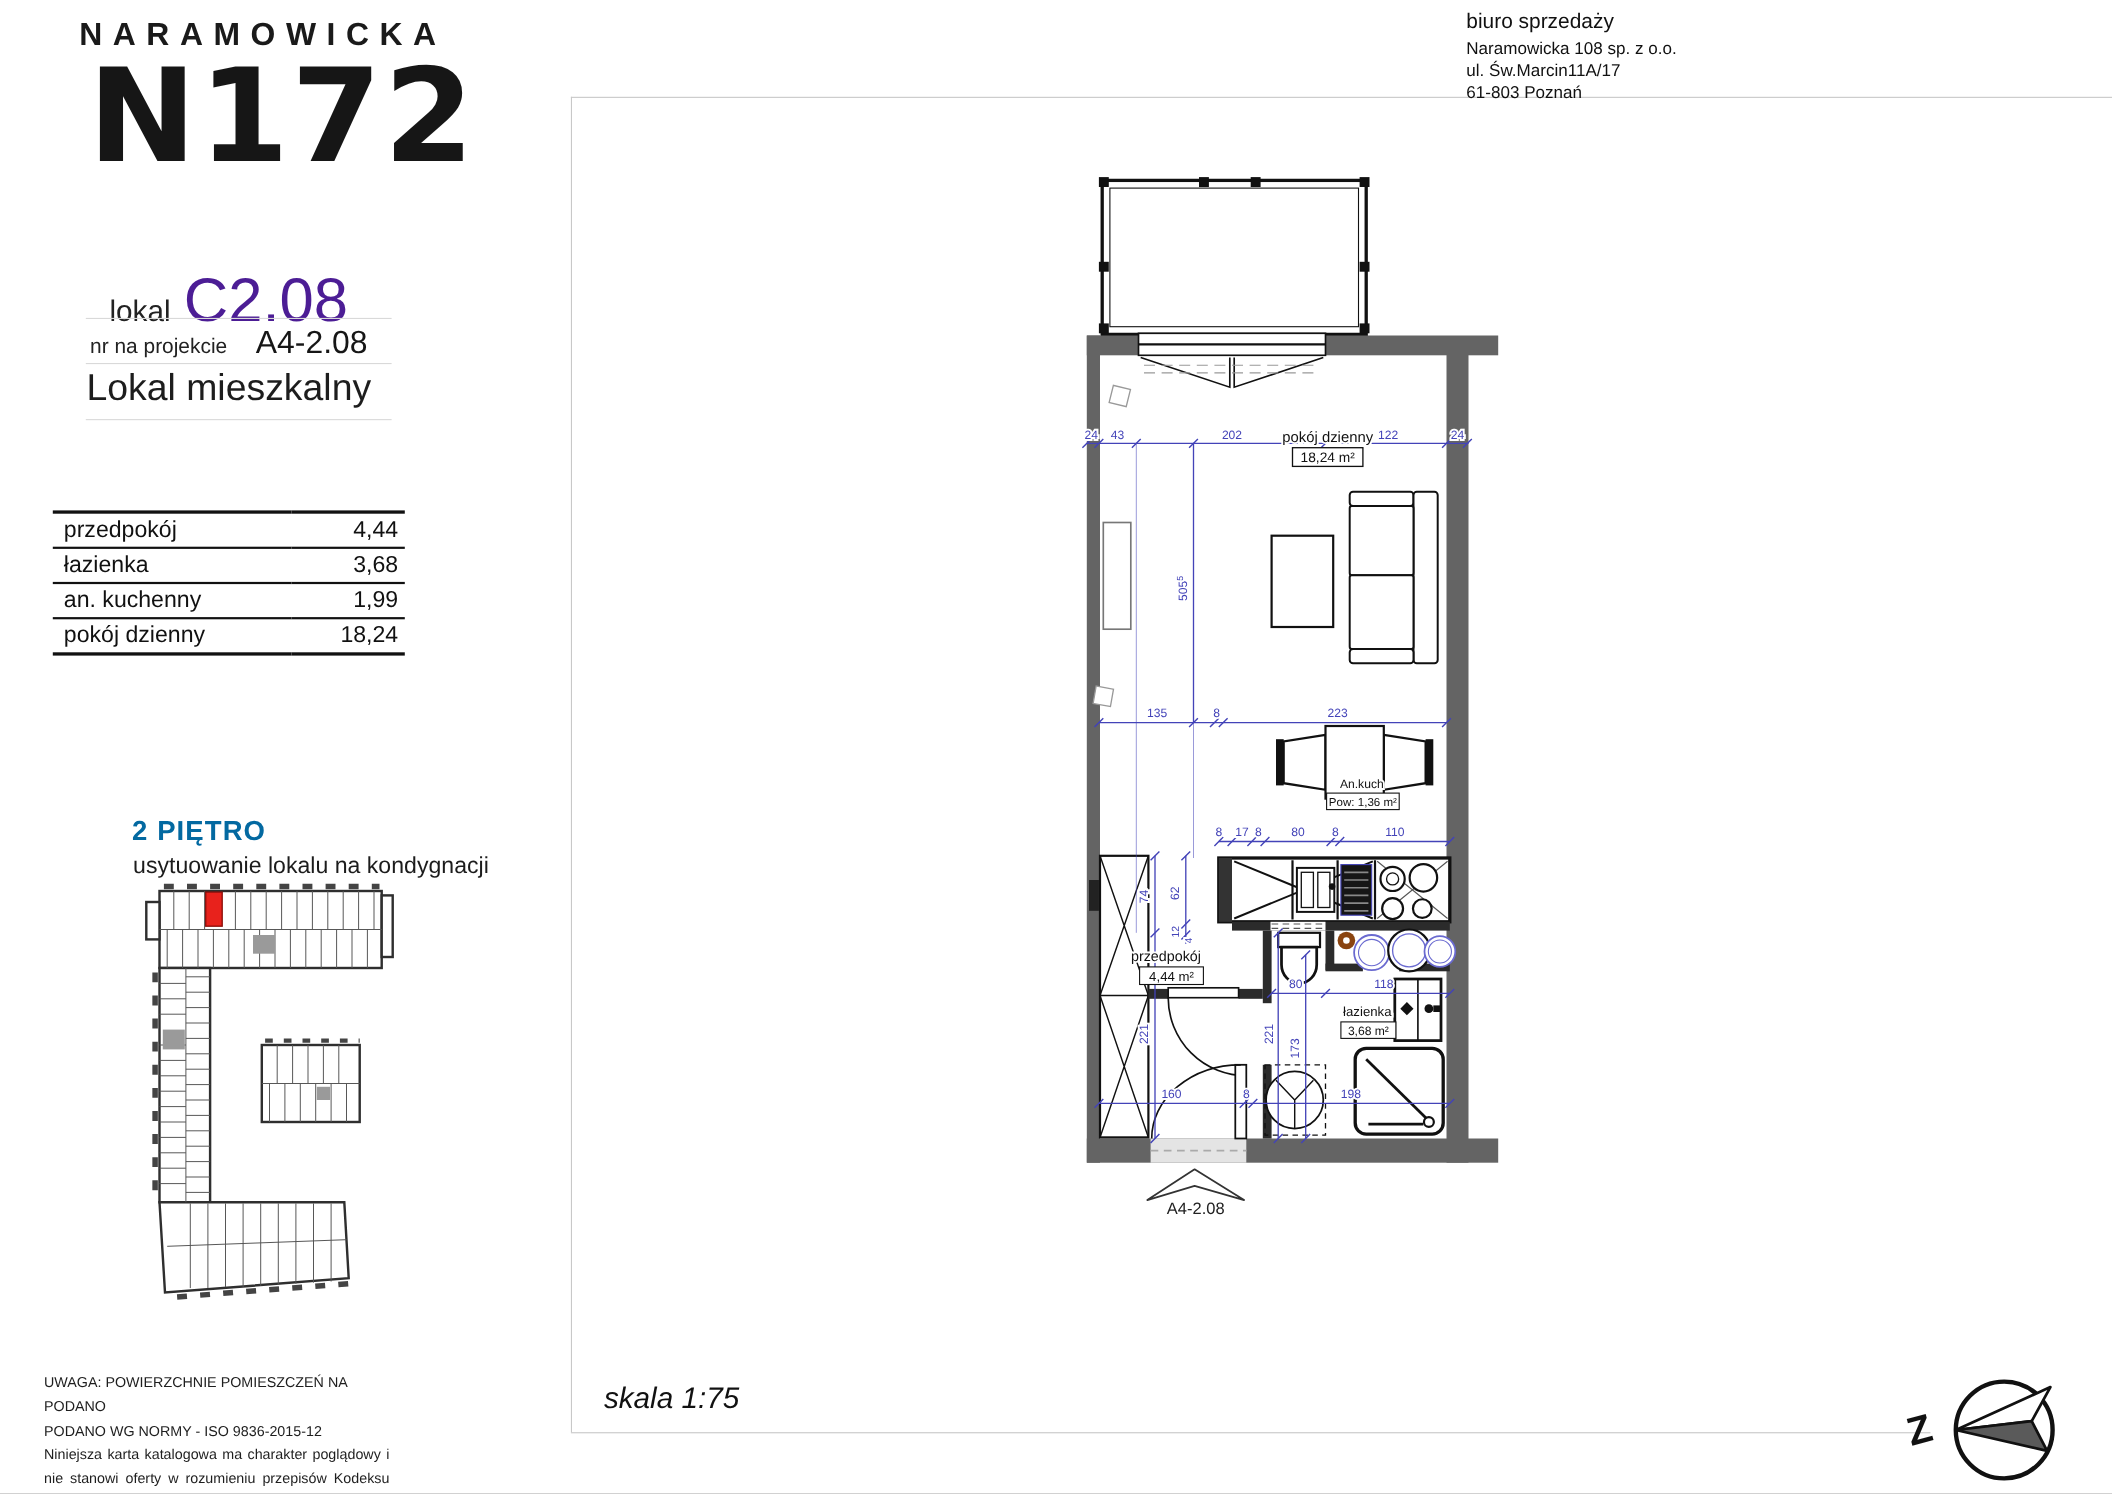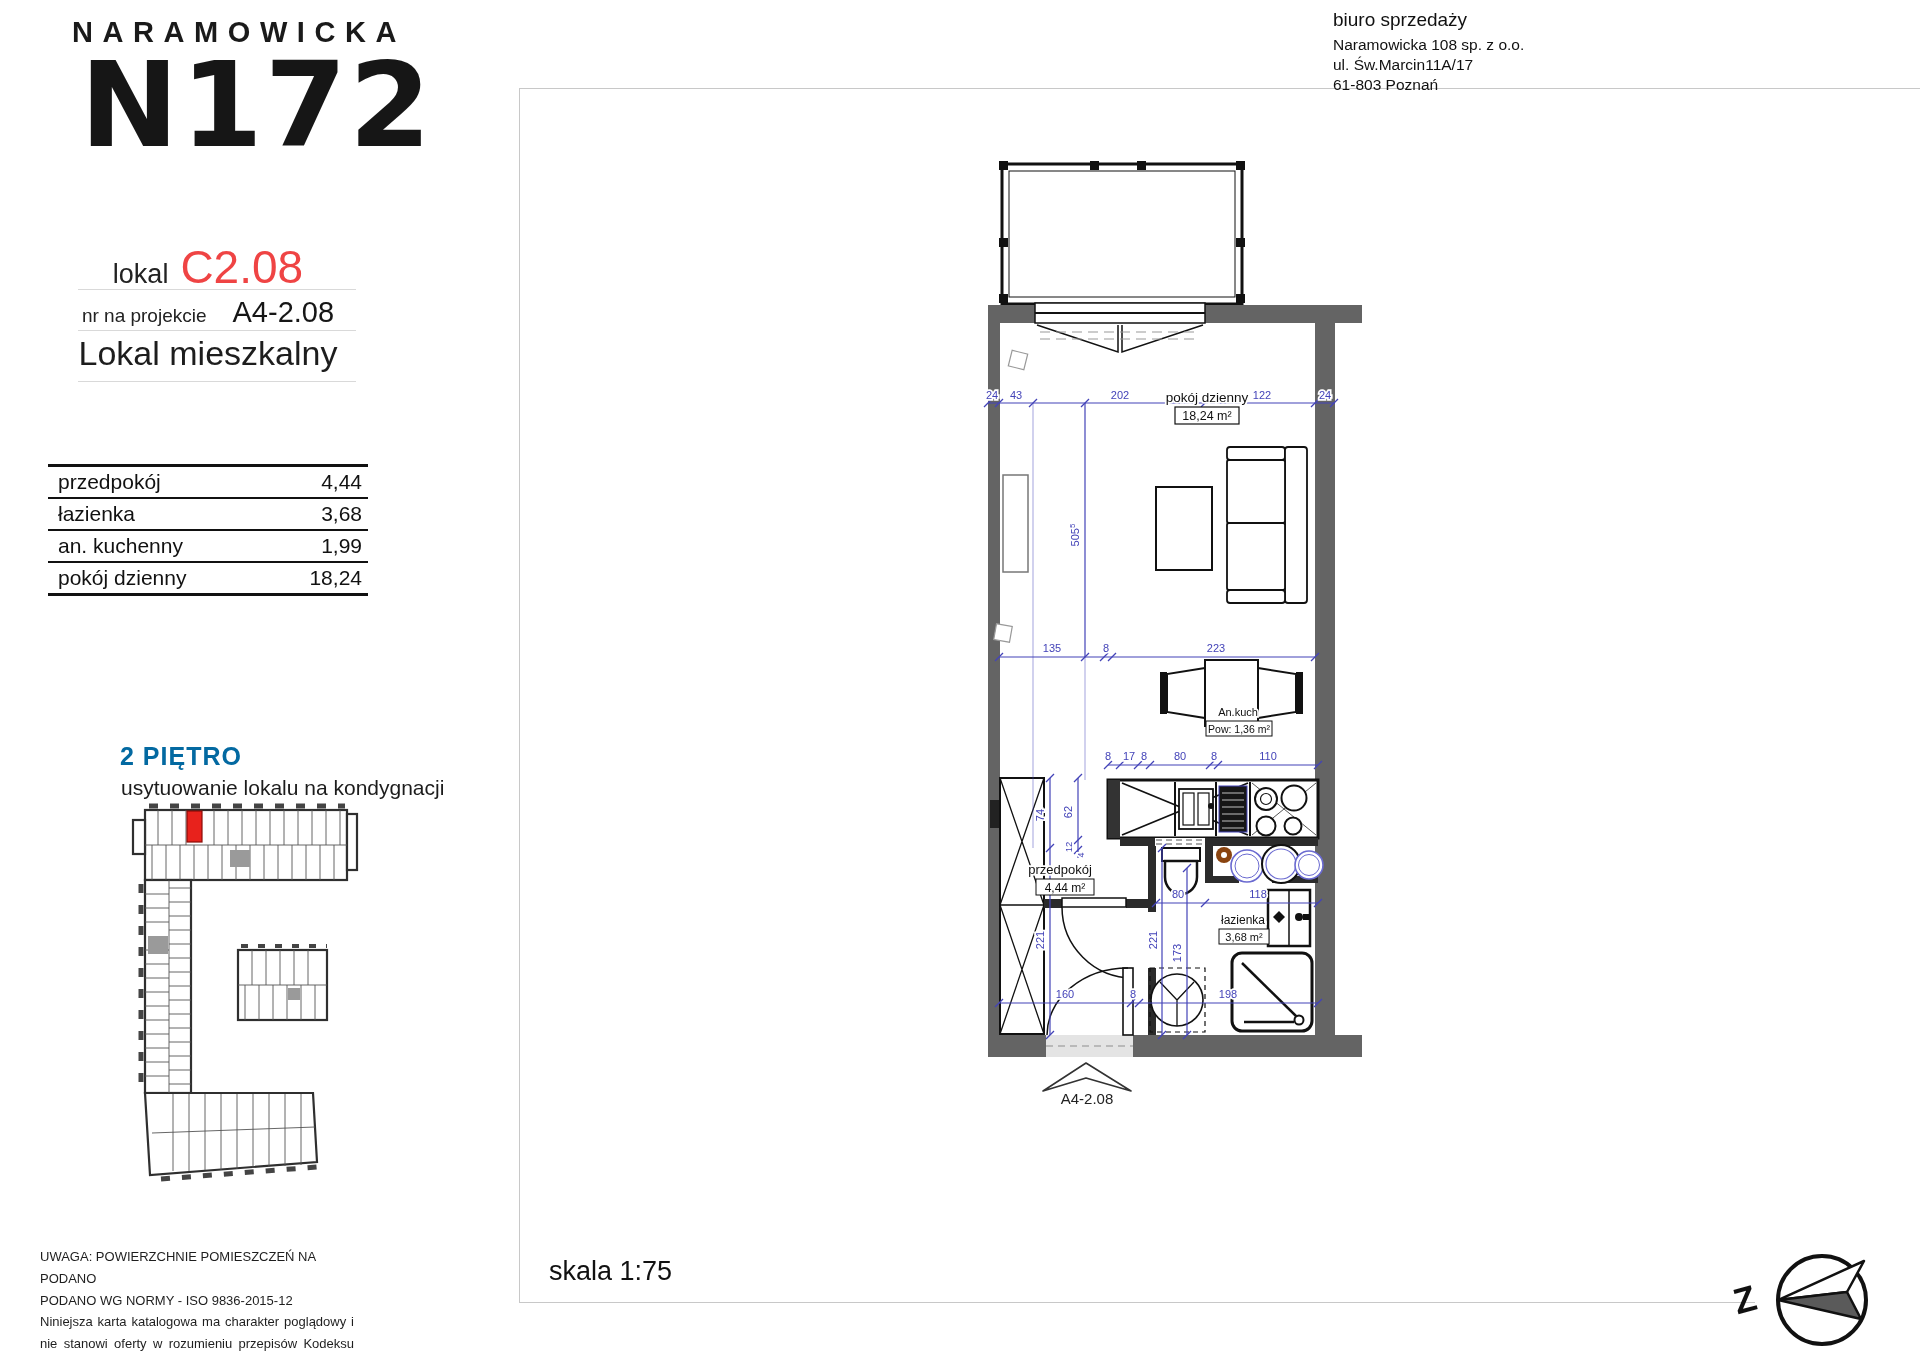--- a/index.html
+++ b/index.html
@@ -5,42 +5,42 @@
   html,body{margin:0;padding:0;background:#888;}
   .page{position:relative;width:1920px;height:1358px;background:#fff;overflow:hidden;
         font-family:"Liberation Sans",sans-serif;color:#111;}
   .abs{position:absolute;}
   .brand{left:72px;top:16px;width:276px;text-align:center;font-size:29px;font-weight:600;
          letter-spacing:0.33em;color:#1a1a1a;}
   .logo{left:80px;top:44px;width:290px;text-align:center;font-size:118px;line-height:1.05;
         font-weight:700;font-family:"DejaVu Sans","Liberation Sans",sans-serif;color:#161616;letter-spacing:2px;}
   .lokalrow{left:58px;top:240px;width:300px;display:flex;justify-content:center;align-items:baseline;gap:12px;}
   .lokal-small{font-size:27px;color:#222;}
-  .lokal-big{font-size:46px;color:#ef4444;}
+  .lokal-big{font-size:56px;color:#4c1d95;}
   .hr{height:1px;background:#d9d9d9;}
   .projrow{left:58px;top:296px;width:300px;display:flex;justify-content:center;align-items:baseline;gap:26px;}
   .proj-small{font-size:19px;color:#222;}
   .proj-big{font-size:29px;color:#161616;}
   .typerow{left:58px;top:334px;width:300px;text-align:center;font-size:34px;color:#1d1d1d;}
   .sumrow{left:52px;top:394px;width:316px;display:flex;justify-content:space-between;align-items:flex-end;}
   .sum-rooms{font-size:27px;font-weight:700;}
   .sum-area{font-size:38px;font-weight:700;line-height:1;}
   .sum-unit{font-size:19px;font-weight:400;}
   .sum-sup{font-size:12px;vertical-align:9px;font-weight:400;}
   table.rooms{left:48px;top:464px;width:320px;border-collapse:collapse;position:absolute;
               border-top:3px solid #111;border-bottom:3px solid #111;}
   table.rooms td{font-size:21px;padding:3px 6px 3px 10px;border-bottom:2px solid #111;height:23px;}
   table.rooms tr:last-child td{border-bottom:none;}
   table.rooms td.val{text-align:right;padding-right:6px;}
   .floor-title{left:120px;top:742px;font-size:25px;font-weight:600;letter-spacing:1px;color:#0369a1;}
   .floor-sub{left:121px;top:776px;font-size:21px;font-weight:500;color:#1c1c1c;}
   .office{left:1333px;top:8px;line-height:1.28;}
   .office .l1{font-size:19px;margin-bottom:3px;}
   .office .ln{font-size:15.5px;}
-  .scale{left:549px;top:1256px;font-size:27px;color:#111;}
+  .scale{left:549px;top:1256px;font-size:27px;color:#111;font-style:italic;}
   .disclaimer{left:40px;top:1246px;width:314px;font-size:13px;line-height:1.68;color:#1e1e1e;}
   .disclaimer .just{text-align:justify;}
   .frame{background:#c8c8c8;}
   svg text{font-family:"Liberation Sans",sans-serif;}
   .halo{paint-order:stroke;stroke:#fff;stroke-width:3.5px;}
 </style>
 </head>
 <body>
 
 <div class="page">

